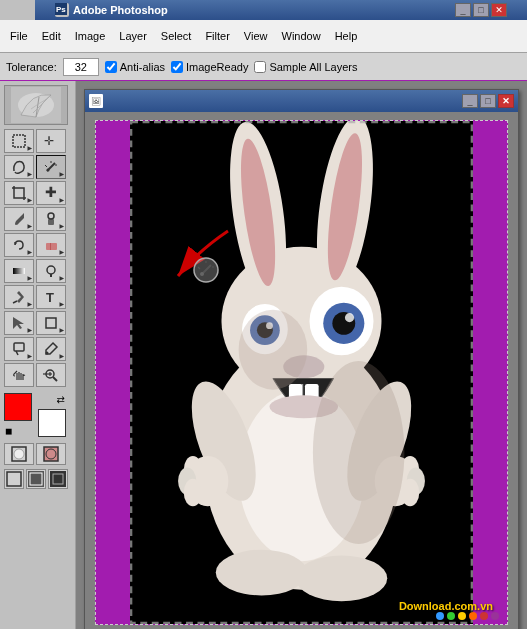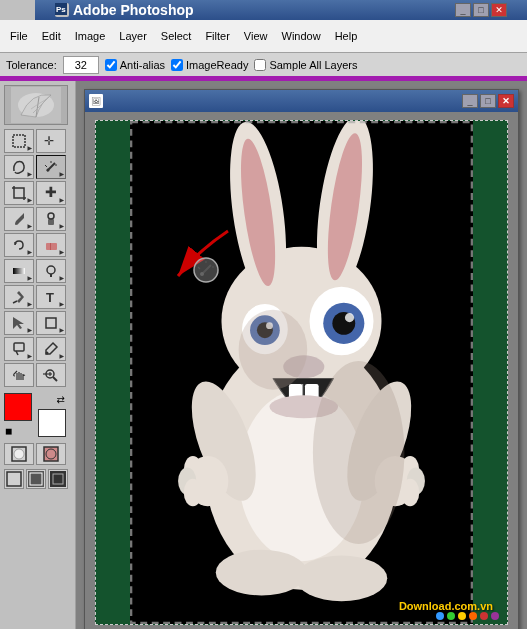--- a/index.html
+++ b/index.html
@@ -25,21 +25,21 @@
     }
     #title-bar .app-icon {
       width: 14px;
       height: 14px;
       margin-right: 4px;
       background: #c0c0c0;
       border-radius: 2px;
       display: inline-block;
     }
     #title-bar .title-text {
-      font-size: 14px;
+      font-size: 11px;
       font-weight: bold;
     }
     #title-bar .window-controls {
       margin-left: auto;
       display: flex;
       gap: 2px;
     }
     #title-bar .win-btn {
       width: 16px;
       height: 14px;
@@ -70,21 +70,21 @@
       color: #000;
     }
 
     
     #options-bar {
       background: #d4d4d4;
       height: 28px;
       display: flex;
       align-items: center;
       padding: 0 6px;
-      border-bottom: 5px solid #a21caf;
+      border-bottom: 1px solid #a21caf;
       gap: 6px;
     }
     .options-label {
       font-size: 11px;
       color: #000;
     }
     .options-input {
       width: 36px;
       height: 18px;
       border: 1px solid #999;
@@ -270,21 +270,21 @@
     }
 
     
     #image-container {
       position: absolute;
       top: 8px;
       left: 10px;
       right: 10px;
       bottom: 8px;
       border: 1px dashed #ccc;
-      background: #14532d;
+      background: #a21caf;
       overflow: hidden;
       display: flex;
       align-items: center;
       justify-content: center;
     }
 
     
     #red-arrow {
       position: absolute;
       top: 140px;

